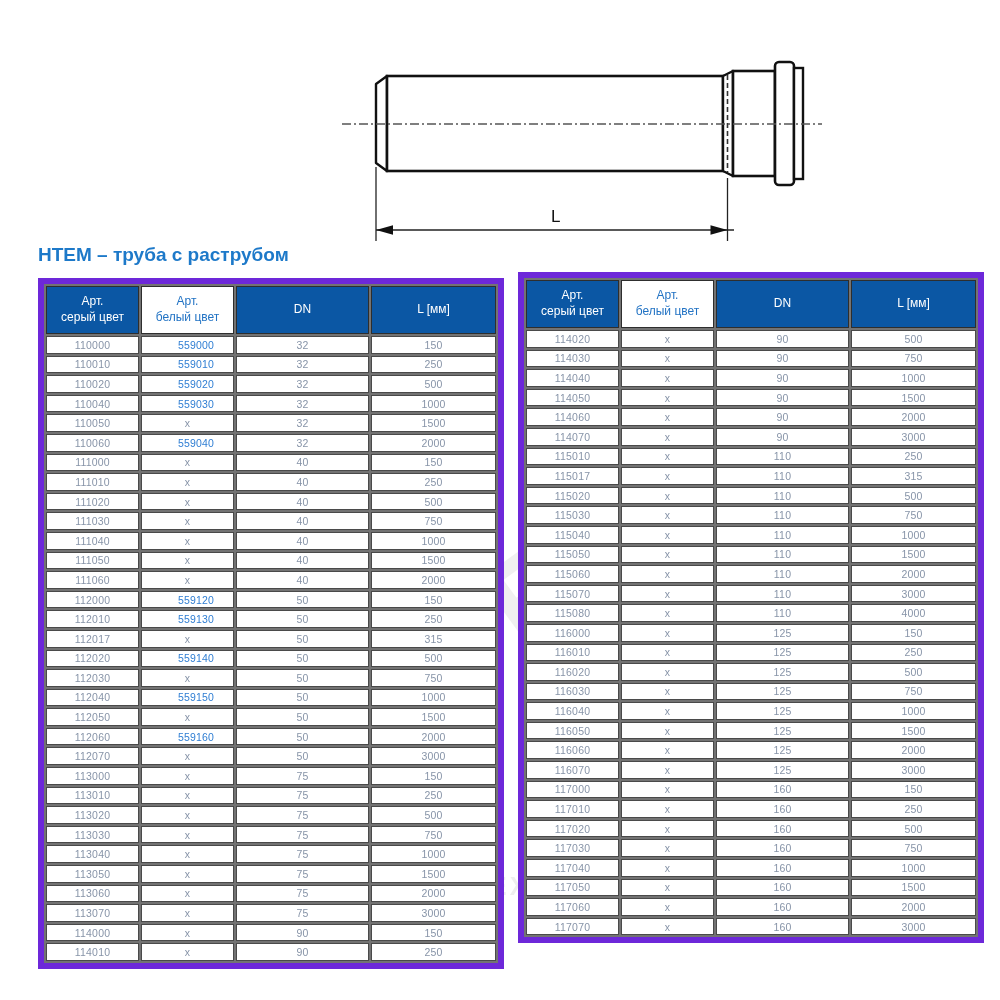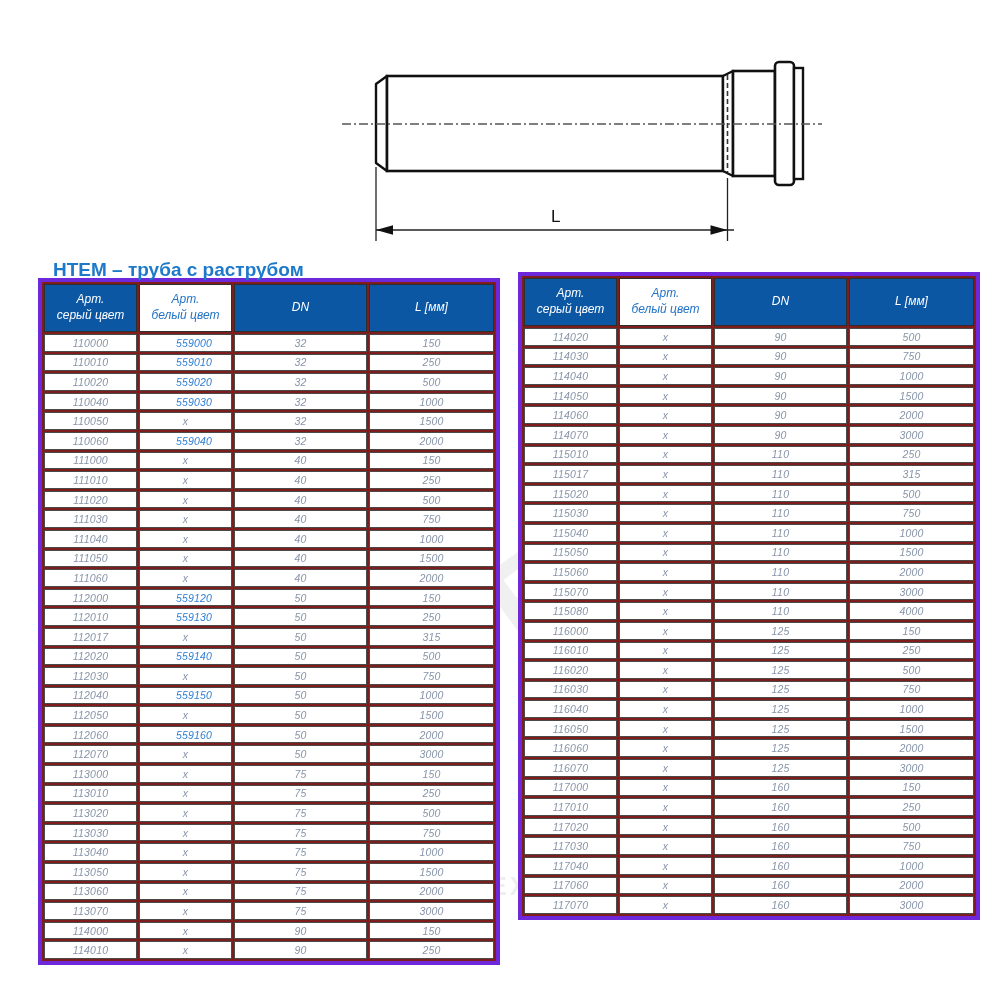--- a/index.html
+++ b/index.html
@@ -17,31 +17,30 @@
     position:absolute;left:360px;top:872px;
     font-size:25px;font-weight:bold;letter-spacing:3px;white-space:nowrap;
     color:rgba(120,120,120,0.13);pointer-events:none;z-index:1;
   }
 
   
   .pipe-svg{position:absolute;left:330px;top:45px;width:500px;height:200px;z-index:2;}
 
   
   .doc-title{
-    position:absolute;left:38px;top:244px;margin:15px;
+    position:absolute;left:38px;top:244px;margin:0;
     font-size:19px;font-weight:bold;color:#1d79c9;z-index:3;white-space:nowrap;
   }
 
   
   table.spec{
     position:absolute;z-index:2;
     border-collapse:separate;border-spacing:2px;
-    table-layout:fixed;background:#7f1d1d;
-    border:4px solid #6d28d9;
-    font-style:italic;
+    table-layout:fixed;background:#737373;
+    border:6px solid #6d28d9;
   }
   table.spec.t-left{left:38px;top:278px;}
   table.spec.t-right{left:518px;top:272px;}
   table.spec th{
     box-sizing:border-box;height:48px;border:1px solid #2e2e2e;
     background:#0b57a4;color:#fff;font-size:12px;font-weight:normal;
     line-height:1.3;text-align:center;padding:0;
   }
   table.spec th.white-hdr{background:#fff;color:#2273c4;}
   table.spec td{
@@ -490,20 +489,26 @@
           <td>160</td>
           <td>750</td>
         </tr>
         <tr>
           <td>117040</td>
           <td>x</td>
           <td>160</td>
           <td>1000</td>
         </tr>
         <tr>
+          <td>117050</td>
+          <td>x</td>
+          <td>160</td>
+          <td>1500</td>
+        </tr>
+        <tr>
           <td>117060</td>
           <td>x</td>
           <td>160</td>
           <td>2000</td>
         </tr>
         <tr>
           <td>117070</td>
           <td>x</td>
           <td>160</td>
           <td>3000</td>

